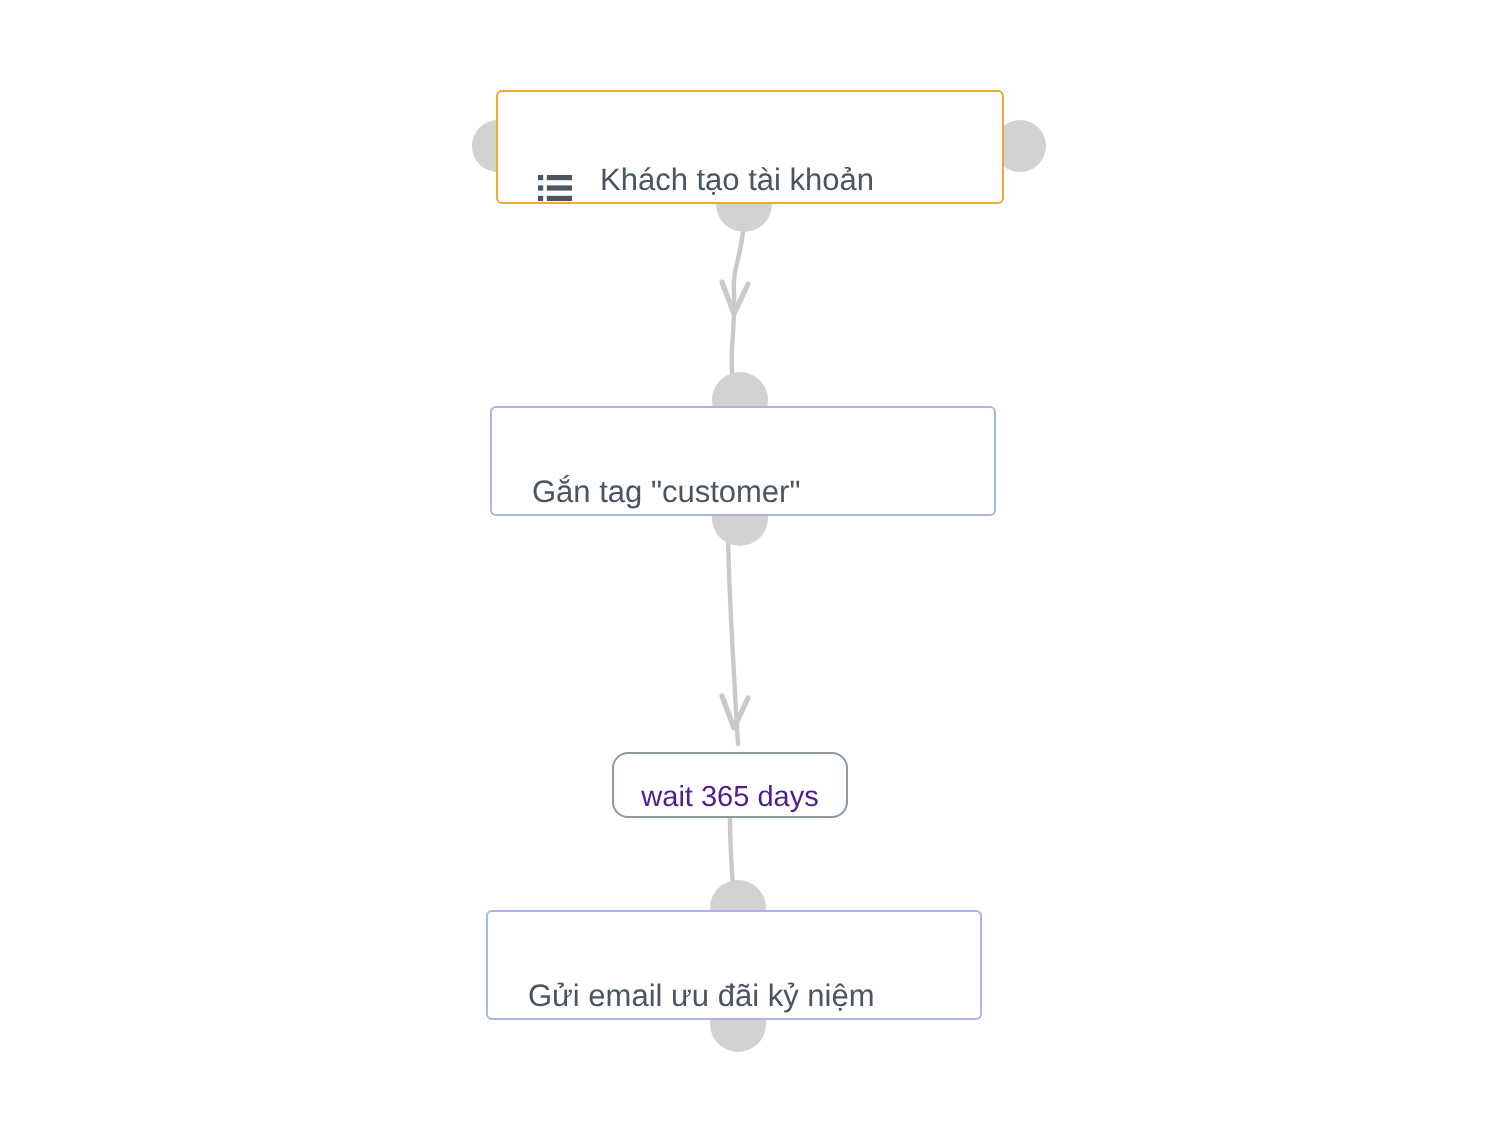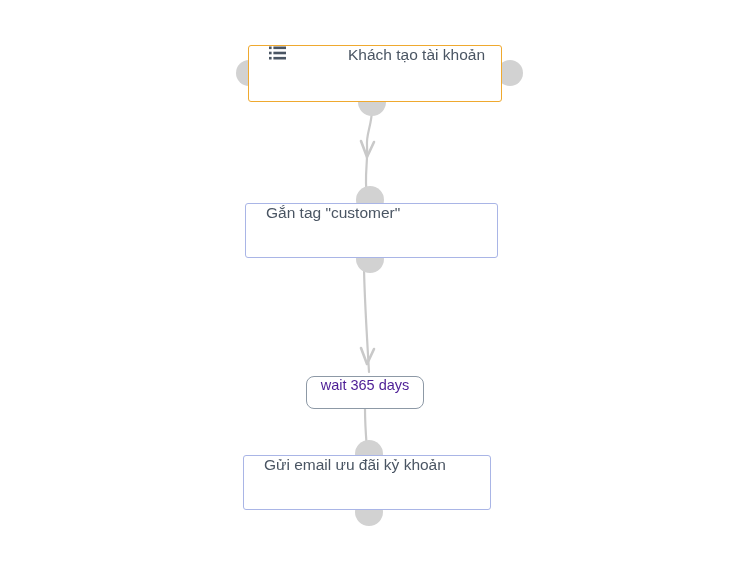--- a/index.html
+++ b/index.html
@@ -48,24 +48,23 @@
     width: 26px;
     height: 26px;
   }
 
   
   .node {
     position: absolute;
     box-sizing: border-box;
     background: #ffffff;
     display: flex;
-    align-items: flex-start;
+    align-items: flex-end;
     z-index: 3;
     border-radius: 3px;
-    gap: 48px;
   }
   .node-trigger {
     border: 1.5px solid #efa92f;
     padding-left: 20px;
   }
   .node-action {
     border: 1.5px solid #a9b5e6;
     padding-left: 20px;
   }
   .node-delay {
@@ -135,16 +134,16 @@
 
   <div class="node node-action" style="left:245px; top:203px; width:253px; height:55px;">
     <span class="node-label">Gắn tag "customer"</span>
   </div>
 
   <div class="node node-delay" style="left:306px; top:376px; width:118px; height:33px;">
     <span class="node-label">wait 365 days</span>
   </div>
 
   <div class="node node-action" style="left:243px; top:455px; width:248px; height:55px;">
-    <span class="node-label">Gửi email ưu đãi kỷ khoản</span>
+    <span class="node-label">Gửi email ưu đãi kỷ niệm</span>
   </div>
 
 </div>
 
 </body></html>

